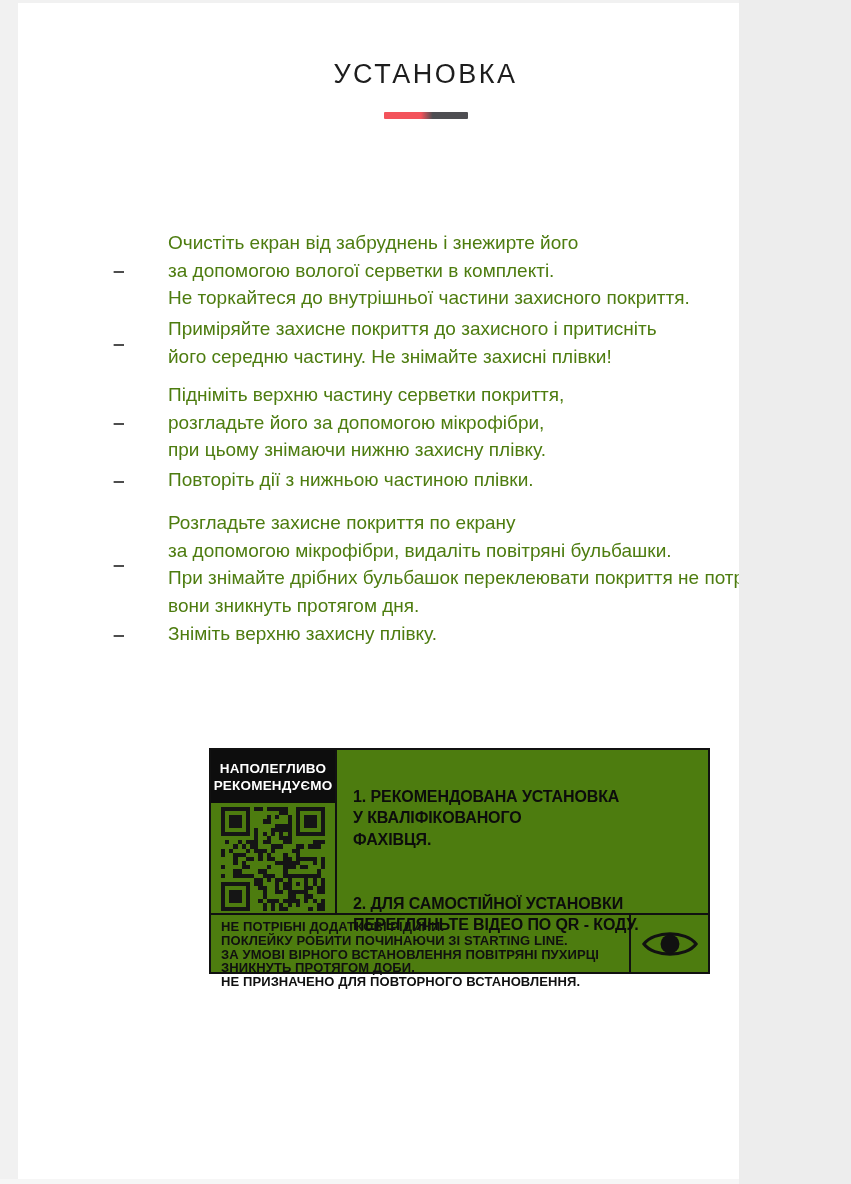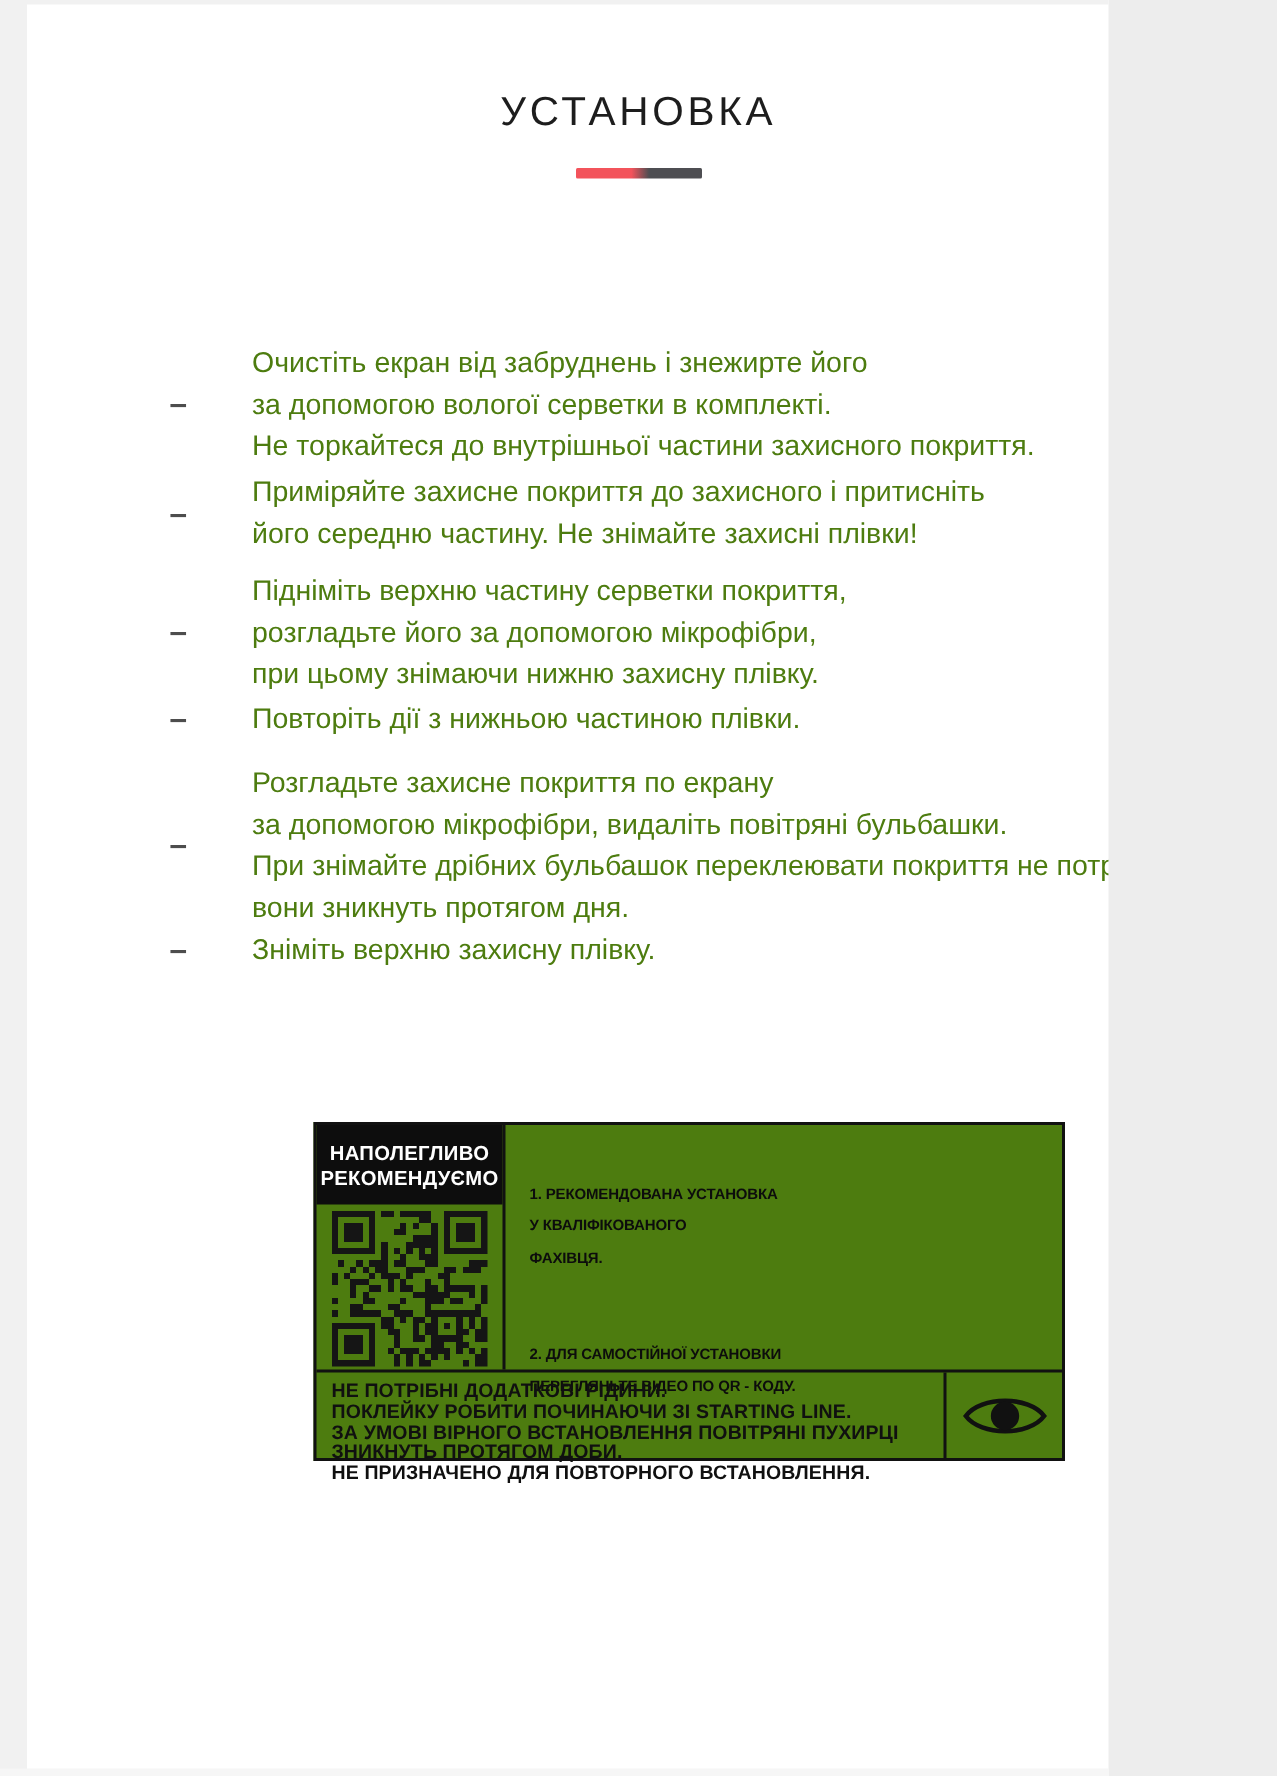--- a/index.html
+++ b/index.html
@@ -55,21 +55,21 @@
   }
   .vdiv-top{position:absolute;left:124px;top:0;width:2px;height:163px;background:#111;}
   .hdiv{position:absolute;left:0;top:163px;width:497px;height:2px;background:#111;}
   .vdiv-bottom{position:absolute;left:418px;top:165px;width:2px;height:57px;background:#111;}
 
   .qr{position:absolute;left:10px;top:57px;width:104px;height:104px;}
 
   .recs{
     position:absolute;left:142px;top:14px;width:345px;
     color:#0c0c0c;font-weight:700;
-    font-size:10px;line-height:21.5px;letter-spacing:-0.1px;
+    font-size:16px;line-height:21.5px;letter-spacing:-0.1px;
     white-space:pre-line;
   }
   .rec2{margin-top:21px;}
 
   .notes{
     position:absolute;left:10px;top:170px;width:405px;
     font-size:13px;line-height:13.8px;font-weight:700;color:#101010;
     letter-spacing:0.1px;white-space:pre-line;
   }
   .eye-cell{

